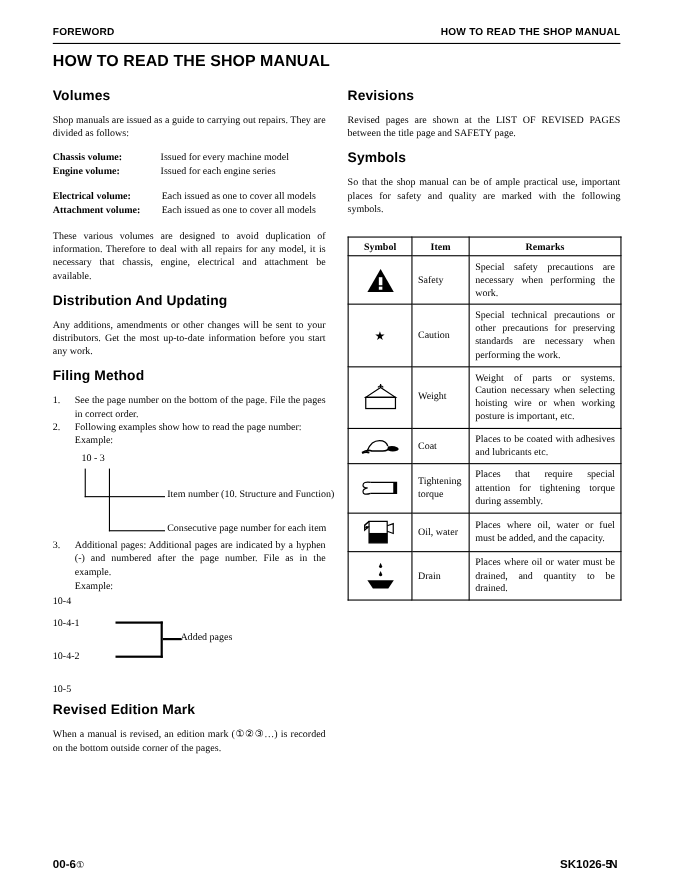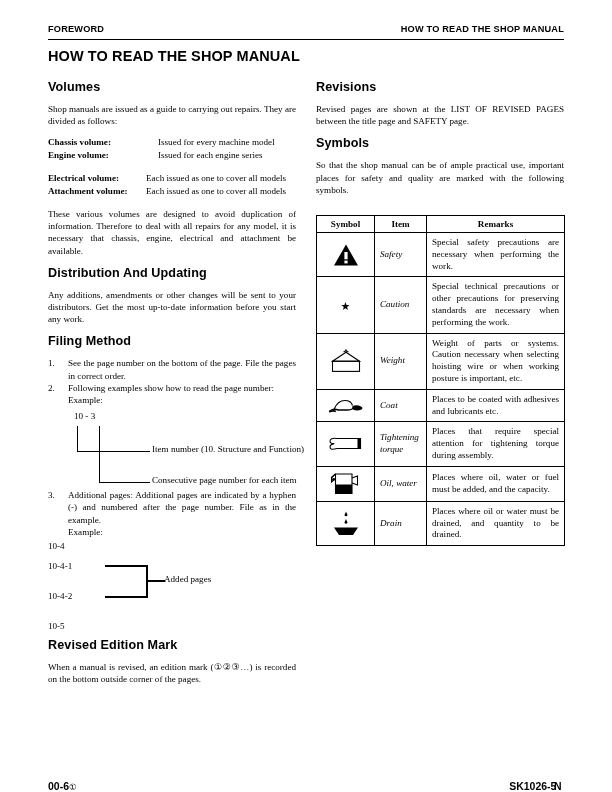--- a/index.html
+++ b/index.html
@@ -74,27 +74,27 @@
     text-justify: inter-word;
   }
   p.body.last { margin-bottom: 0; }
 
   
   .vol-table {
     font-size: 9.1px;
     line-height: 12.4px;
     margin: 0;
   }
-  .vol-row { display: flex; gap: 12px; }
+  .vol-row { display: flex; }
   .vol-row .lbl {
     font-weight: bold;
     white-space: nowrap;
   }
   .vol-group-a .lbl { width: 98px; }
-  .vol-group-b .lbl { width: 86px; }
+  .vol-group-b .lbl { width: 99px; }
   .vol-gap { height: 11px; }
 
   
   ol.numlist {
     margin: 0;
     padding: 0;
     list-style: none;
     font-size: 9.1px;
     line-height: 12.2px;
   }
@@ -184,21 +184,20 @@
     padding: 3px 2px;
   }
   table.symtab td.sym {
     text-align: center;
     padding: 4px 2px;
   }
   table.symtab td.item {
     font-size: 9.1px;
     padding: 3px 5px;
     line-height: 11.6px;
-    font-style: italic;
   }
   table.symtab td.rem {
     font-size: 9.1px;
     padding: 4px 5px;
     line-height: 11.8px;
     text-align: justify;
     text-justify: inter-word;
   }
   .c-sym  { width: 58px; }
   .c-item { width: 52px; }

